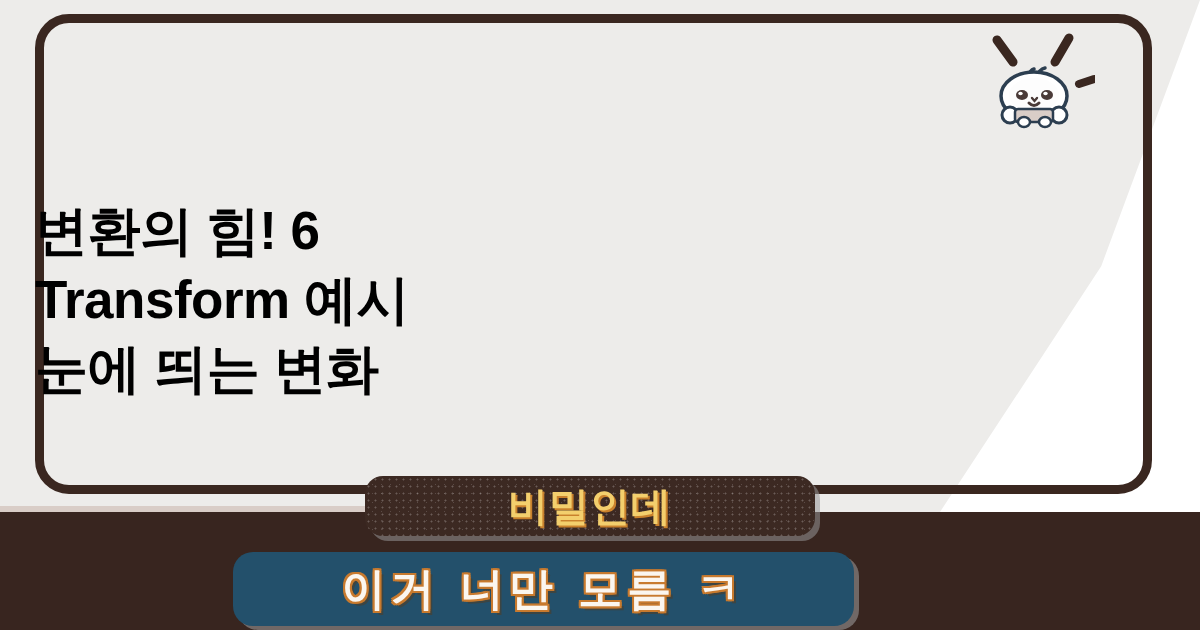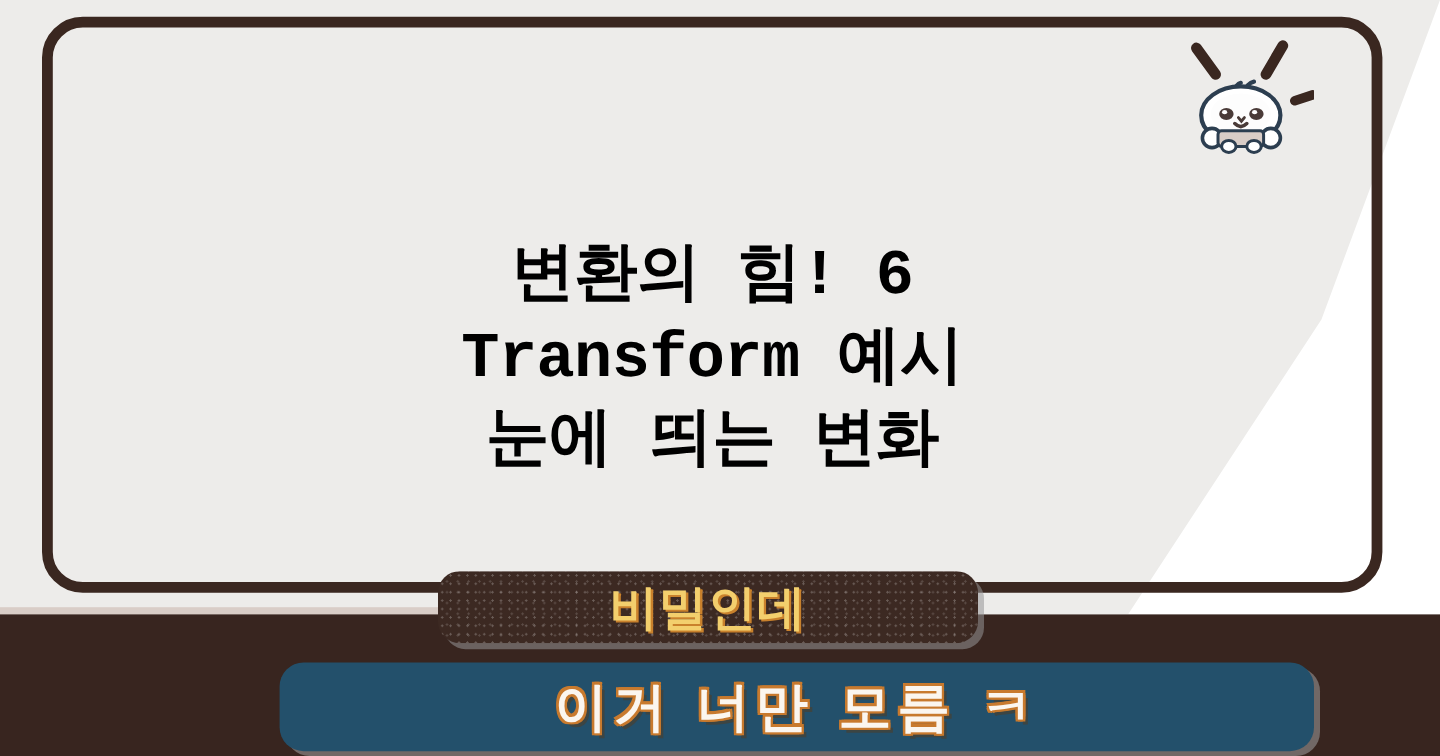--- a/index.html
+++ b/index.html
@@ -60,23 +60,23 @@
     position:absolute; left:975px; top:22px;
     width:120px; height:120px;
   }
   .mascot-wrap svg { display:block; }
 
   
   .title {
     position:absolute;
     left:35px; top:196px;
     width:1117px;
-    text-align:center;
+    text-align:left;
     color:#000000;
-    font-family:Liberation Mono, monospace;
+    font-family:Liberation Sans, sans-serif;
     font-weight:700;
     font-size:53px;
     line-height:69px;
     letter-spacing:-0.5px;
     white-space:pre-line;
   }
 
   
   .badge {
     position:absolute;
@@ -96,21 +96,21 @@
     font-size:40px;
     letter-spacing:1px;
     color:#f3cf6d;
     text-shadow:2px 2px 0 #c9812c;
   }
 
   
   .banner {
     position:absolute;
     left:233px; top:552px;
-    width:862px; height:74px;
+    width:621px; height:74px;
     border-radius:20px;
     background:#23506b;
     box-shadow:5px 4px 0 rgba(160,160,160,.55);
     display:flex; align-items:center; justify-content:center;
   }
   .banner-text {
     font-family:"DejaVu Sans", sans-serif;
     font-weight:700;
     font-size:44px;
     letter-spacing:5px;

